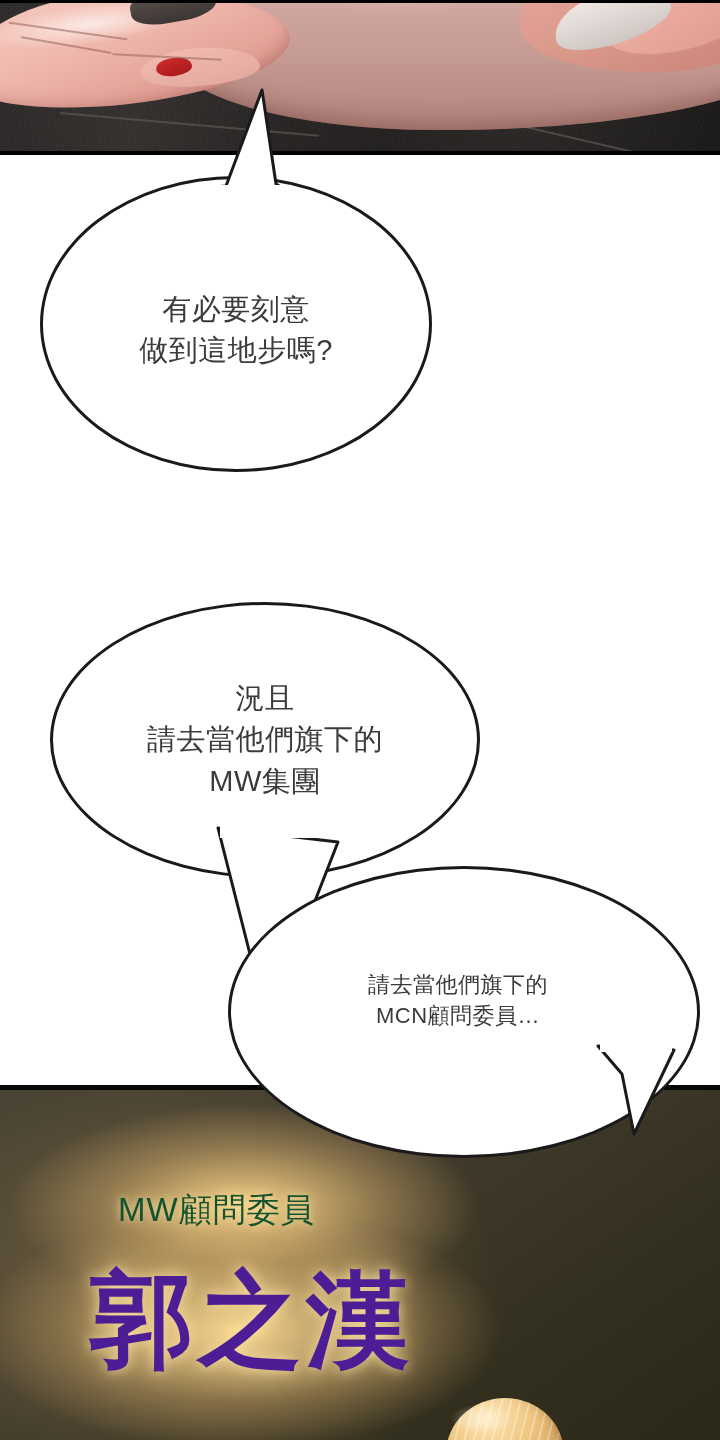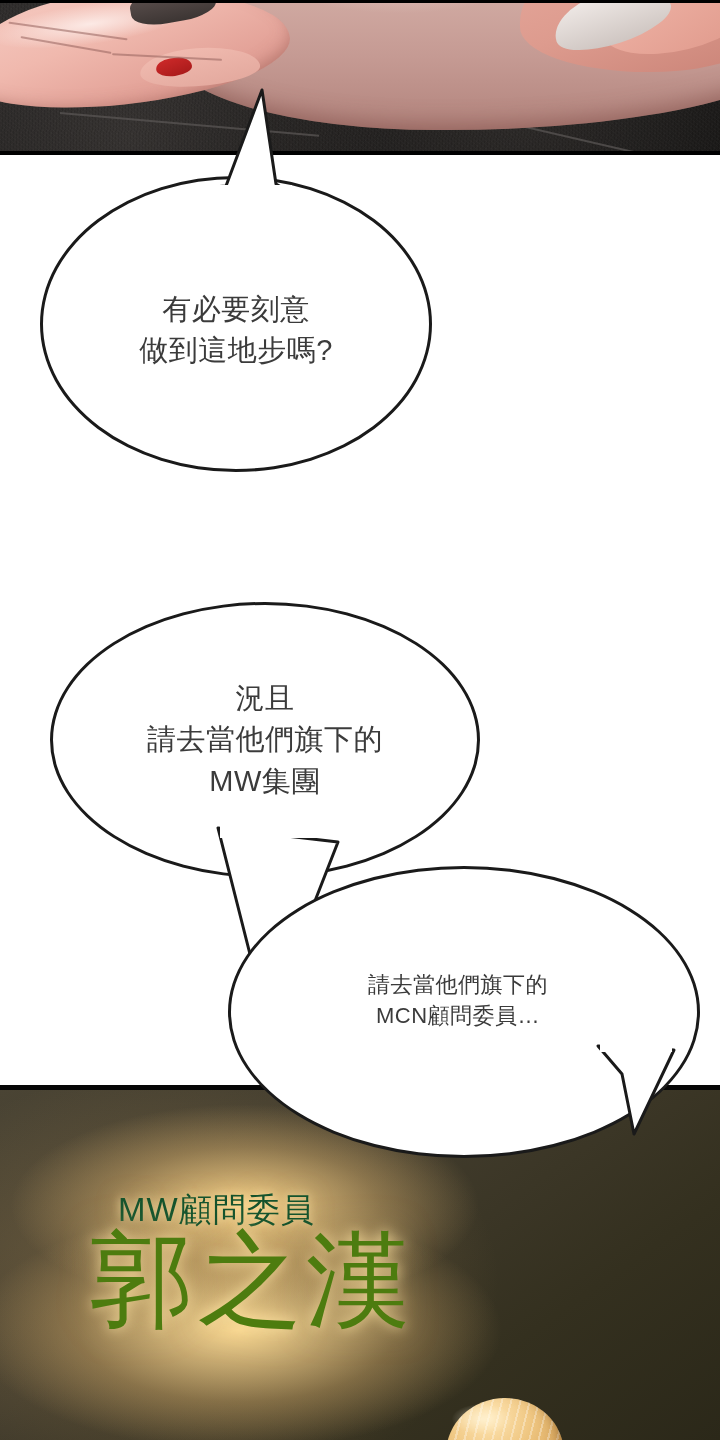--- a/index.html
+++ b/index.html
@@ -199,24 +199,24 @@
     font-size:33px;
     font-weight:400;
     color:#14532d;
     letter-spacing:1px;
     text-shadow:0 0 10px rgba(255,232,170,.85), 0 0 22px rgba(255,226,150,.5);
     z-index:8;
     user-select:none;
   }
   .caption-name{
     position:absolute;
-    left:90px; top:1228px;
+    left:90px; top:1268px;
     font-size:104px;
-    font-weight:400;
-    color:#4d7c0f;
+    font-weight:700;
+    color:#4c1d95;
     letter-spacing:4px;
     line-height:1;
     text-shadow:0 0 14px rgba(255,230,165,.9), 0 0 34px rgba(255,222,145,.55);
     z-index:8;
     user-select:none;
   }
   
   .head-blonde{
     position:absolute;
     left:446px; top:1398px;

